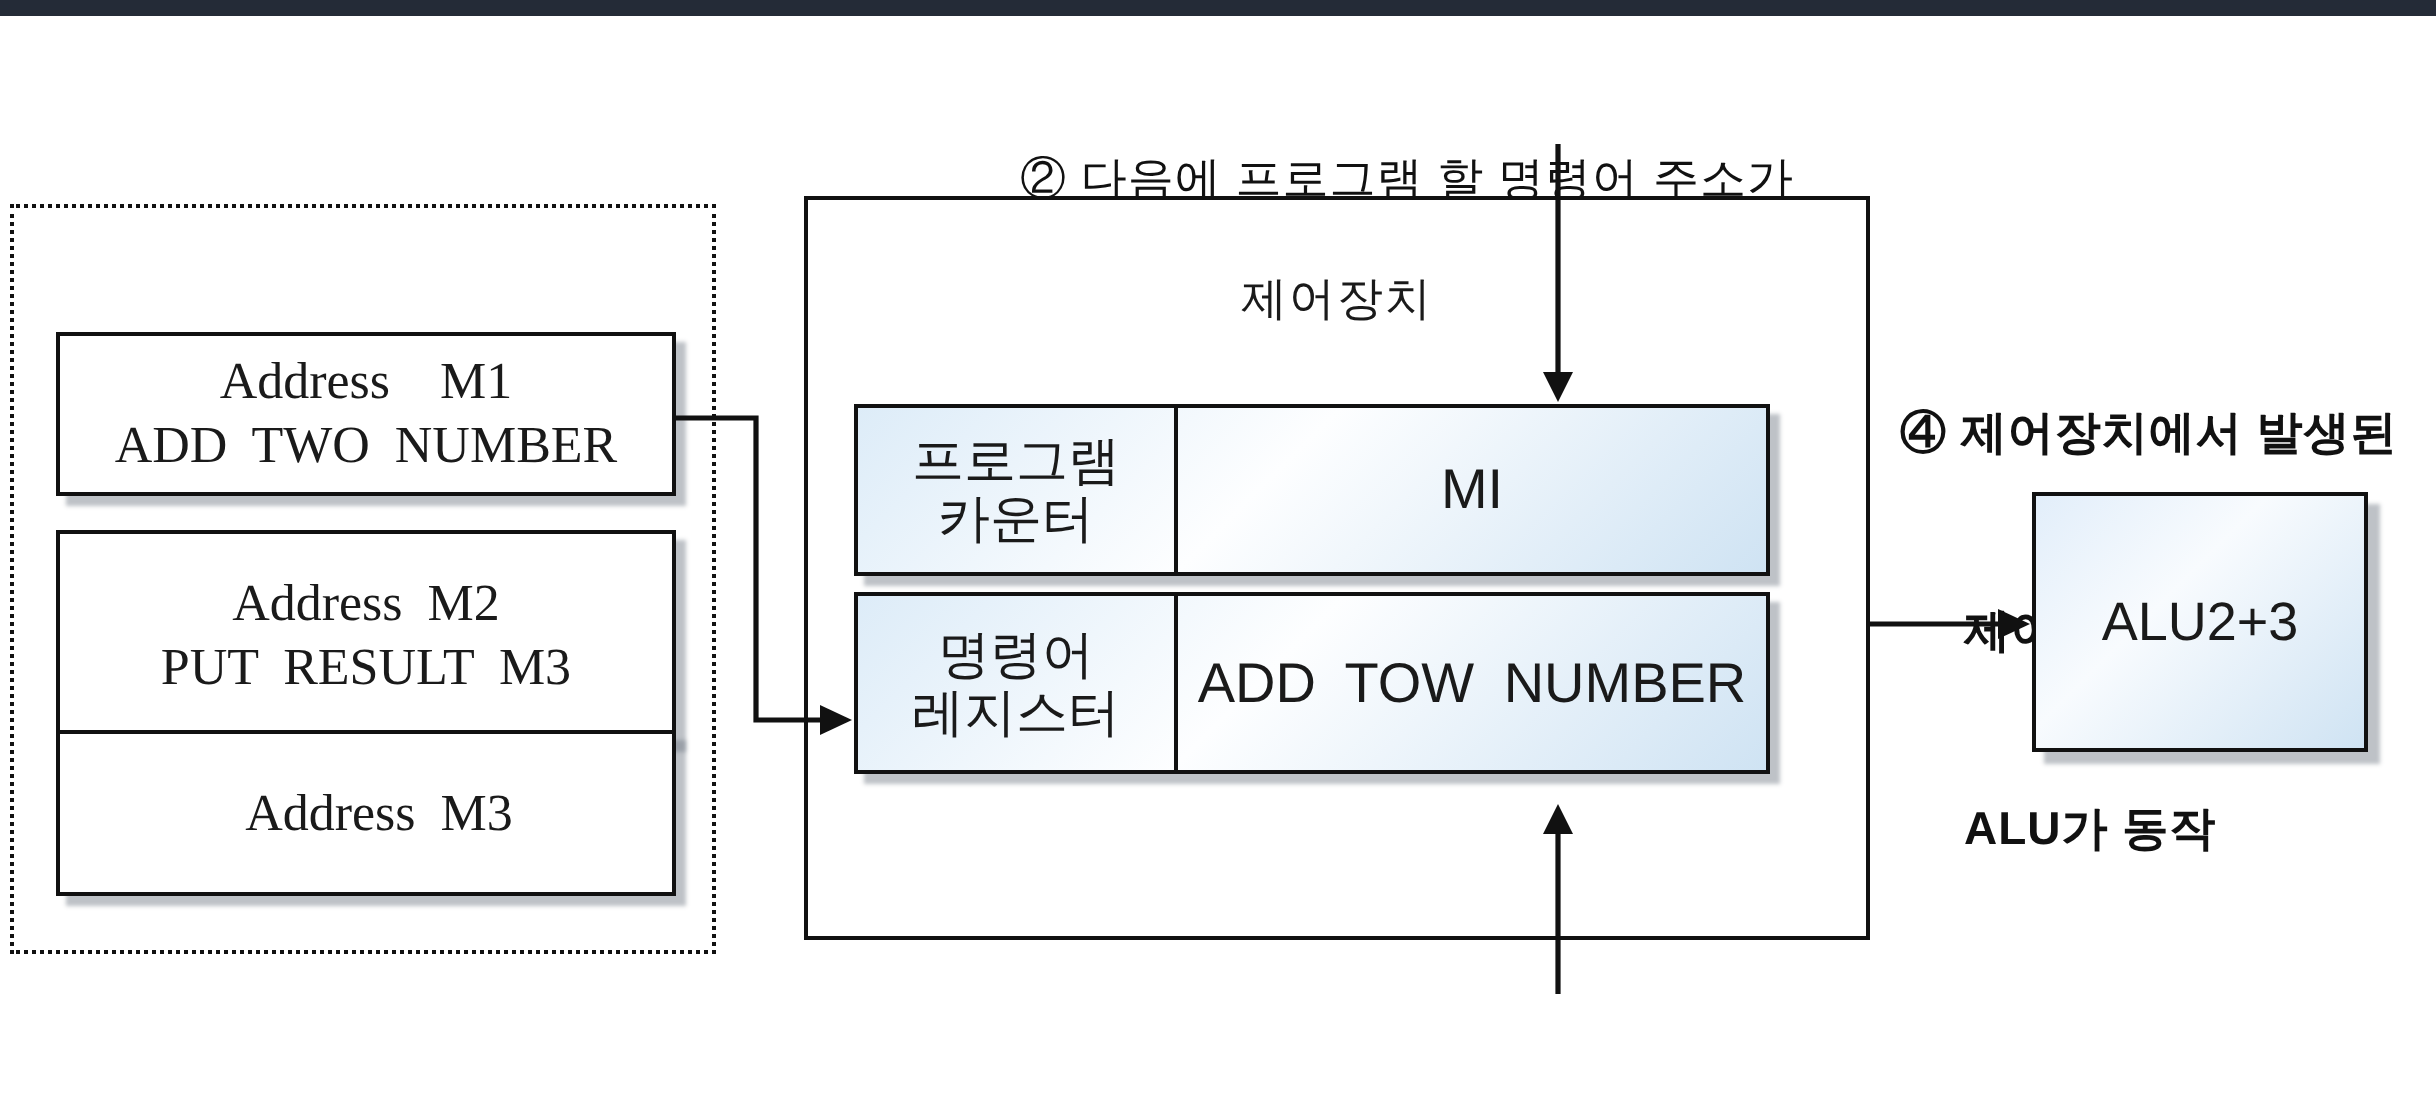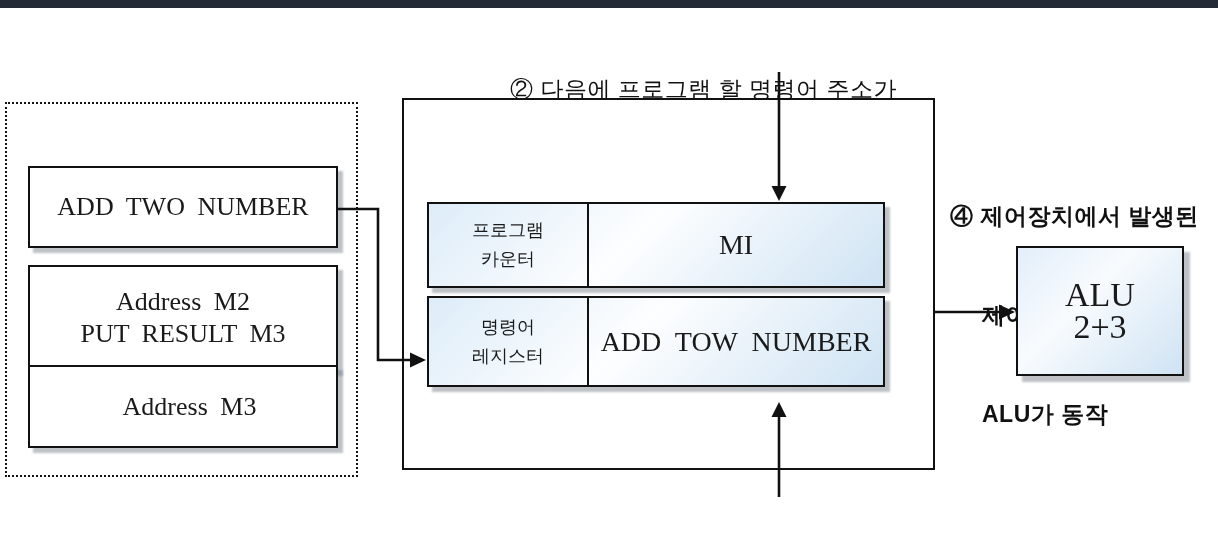--- a/index.html
+++ b/index.html
@@ -101,49 +101,49 @@
   .reg-row-1 { top: 202px; height: 86px; }
   .reg-row-2 { top: 296px; height: 91px; }
   .reg-label {
     width: 160px;
     flex: 0 0 160px;
     border-right: 2px solid #111;
     display: flex;
     align-items: center;
     justify-content: center;
     text-align: center;
-    font-size: 18px;
+    font-size: 26px;
     line-height: 29px;
     white-space: pre-line;
   }
   .reg-value {
     flex: 1 1 auto;
     display: flex;
     align-items: center;
     justify-content: center;
-    font-family: Liberation Serif, serif;
+    font-family: Liberation Sans, sans-serif;
     font-size: 28px;
     word-spacing: 7px;
   }
 
   
   .alu-box {
     position: absolute;
     left: 1016px; top: 246px;
     width: 168px; height: 130px;
     border: 2px solid #111;
     background: linear-gradient(135deg, #e2eefa 0%, #f8fbfe 40%, #cfe3f3 100%);
     box-shadow: 6px 6px 2px rgba(110, 120, 130, 0.45);
     display: flex;
-    flex-direction: column;
-    align-items: center;
-    justify-content: center;
-    text-align: center;
-    font-family: Liberation Serif, serif;
-    font-size: 34px;
+    flex-direction: row;
+    align-items: center;
+    justify-content: center;
+    text-align: center;
+    font-family: Liberation Sans, sans-serif;
+    font-size: 27px;
     line-height: 32px;
   }
 
   
   .arrows {
     position: absolute;
     left: 0; top: 0;
     width: 1218px; height: 559px;
     pointer-events: none;
     z-index: 10;
@@ -157,31 +157,33 @@
   <div class="topbar"></div>
 
   <div class="annot" style="left:510px; top:12px;">
     <span class="first">② 다음에 프로그램 할 명령어 주소가</span>
     <span class="indent">프로그램 카운터에 저장</span>
   </div>
 
   <div class="ram-box"></div>
 
   <div class="mem-cell mem-cell-1">
+    <span>Address  M1</span>
     <span>ADD TWO NUMBER</span>
   </div>
   <div class="mem-cell mem-cell-2">
     <span>Address M2</span>
     <span>PUT RESULT M3</span>
   </div>
   <div class="mem-cell mem-cell-3">
     <span>Address M3</span>
   </div>
 
   <div class="cu-box"></div>
+  <div class="cu-title">제어장치</div>
 
   <div class="reg-row reg-row-1">
     <div class="reg-label">프로그램
 카운터</div>
     <div class="reg-value">MI</div>
   </div>
   <div class="reg-row reg-row-2">
     <div class="reg-label">명령어
 레지스터</div>
     <div class="reg-value">ADD TOW NUMBER</div>

